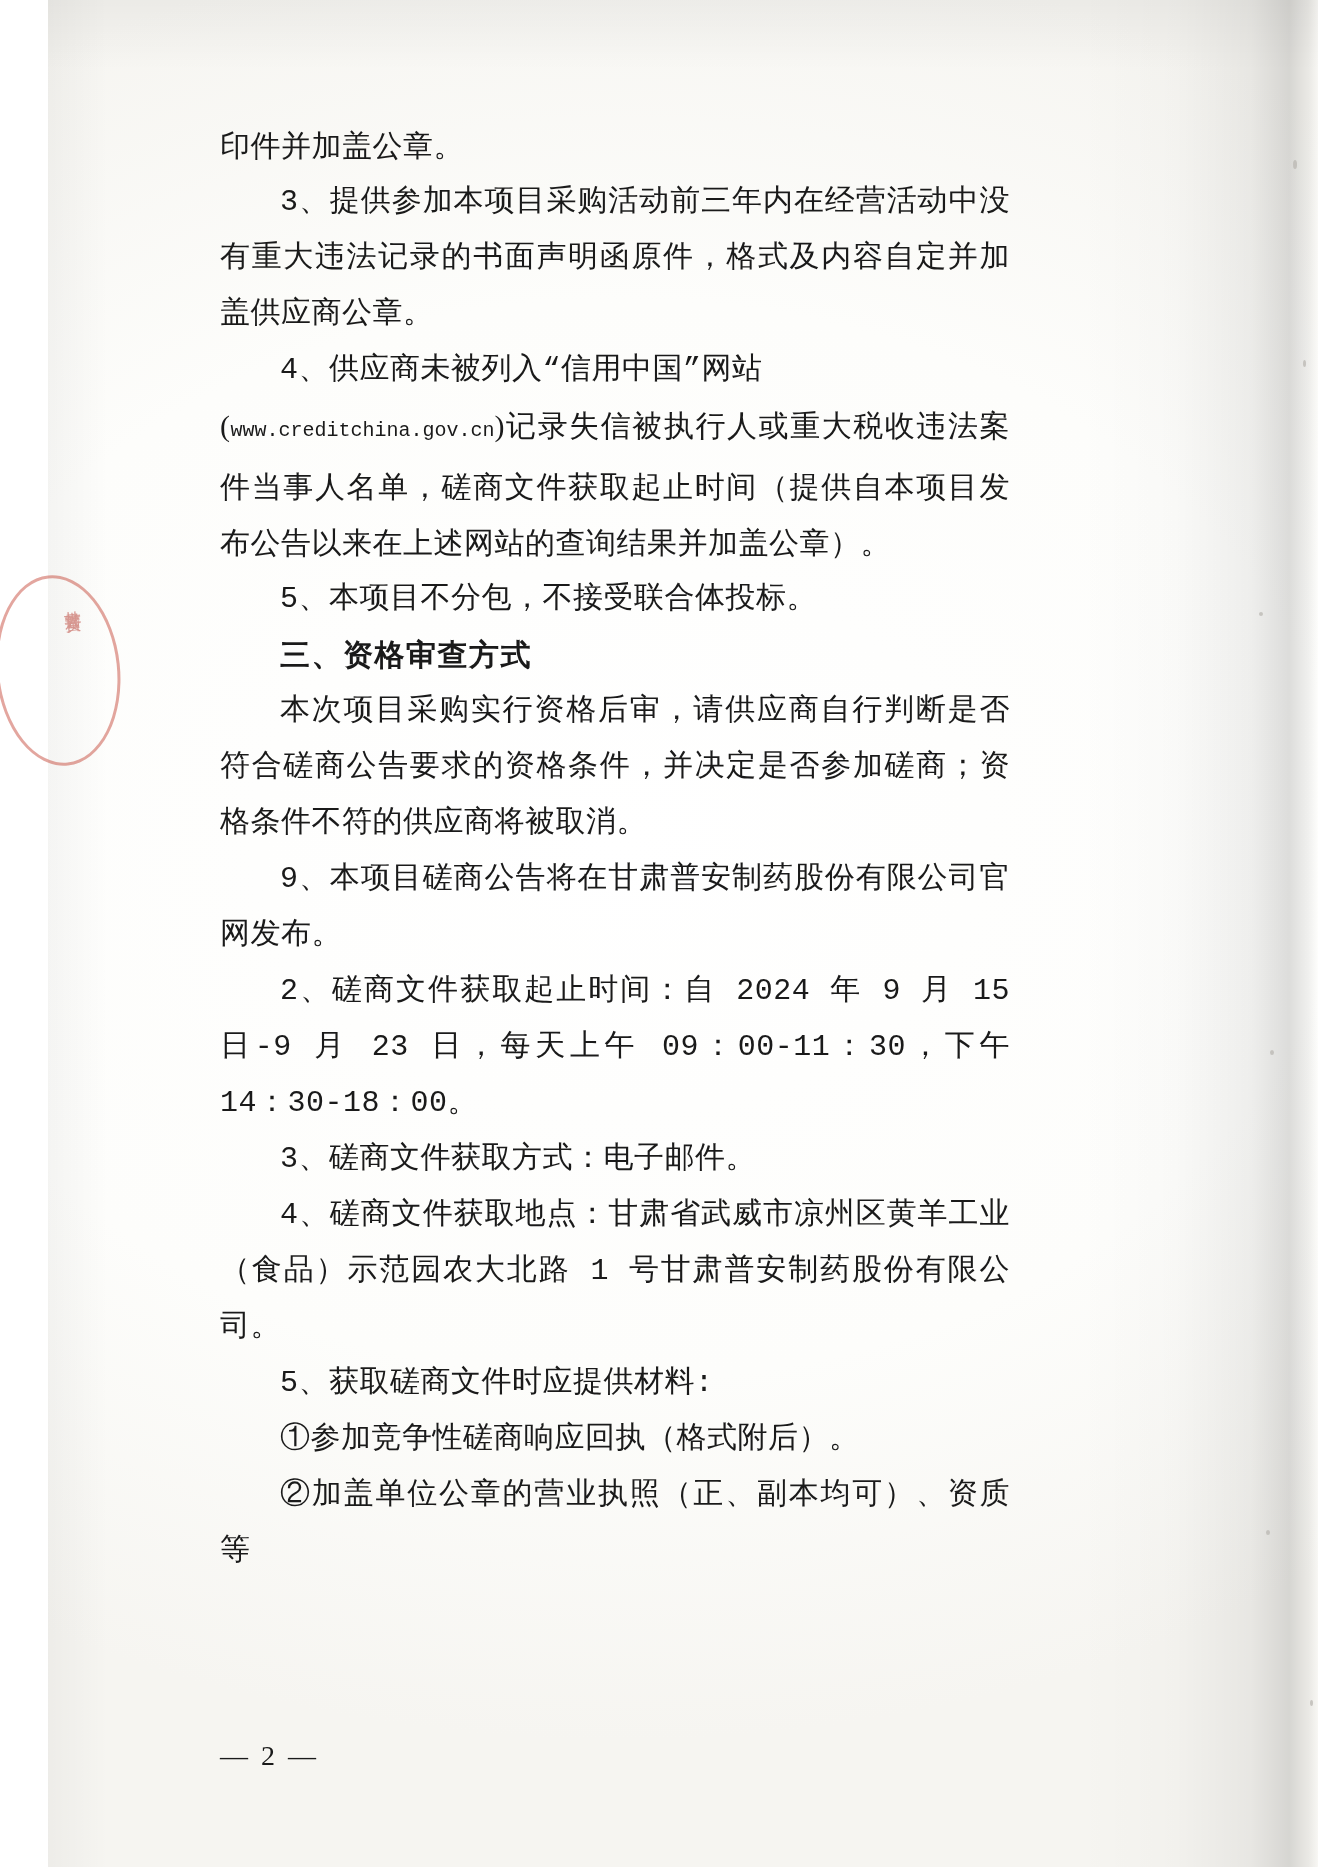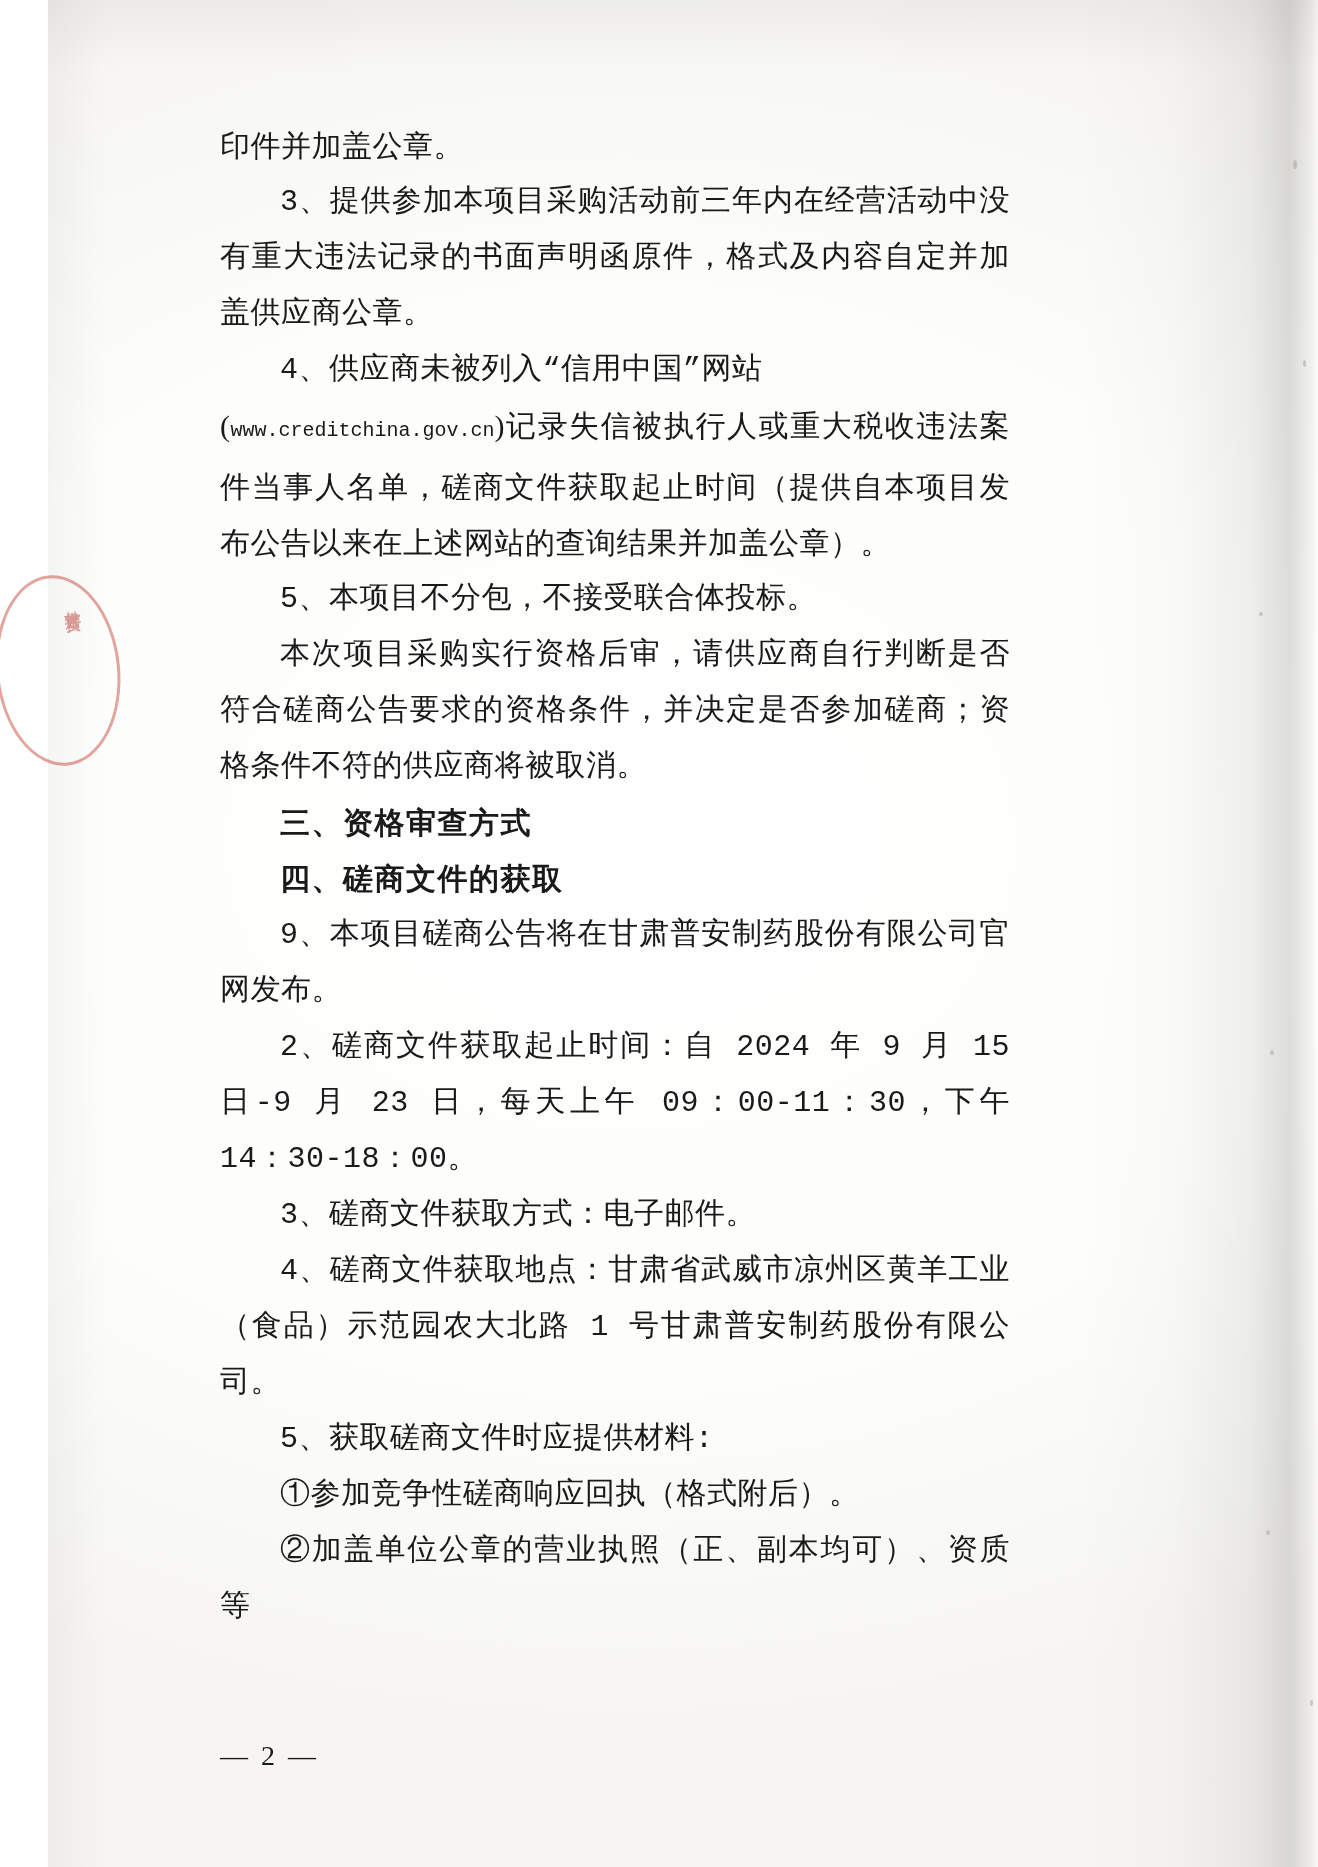--- a/index.html
+++ b/index.html
@@ -160,25 +160,24 @@
     <p class="line">印件并加盖公章。</p>
 
     <p class="line indent">3、提供参加本项目采购活动前三年内在经营活动中没有重大违法记录的书面声明函原件，格式及内容自定并加盖供应商公章。</p>
 
     <p class="line indent">4、供应商未被列入“信用中国”网站</p>
 
     <p class="line"><span>(</span><span class="mono">www.creditchina.gov.cn</span><span>)记录失信被执行人或重大税收违法案件当事人名单，磋商文件获取起止时间（提供自本项目发布公告以来在上述网站的查询结果并加盖公章）。</span></p>
 
     <p class="line indent">5、本项目不分包，不接受联合体投标。</p>
 
+    <p class="line heading">三、资格审查方式</p>
+
     <p class="line indent">本次项目采购实行资格后审，请供应商自行判断是否符合磋商公告要求的资格条件，并决定是否参加磋商；资格条件不符的供应商将被取消。</p>
 
-    <p class="line heading">三、资格审查方式</p>
-
-    <p class="line heading">四、磋商文件的获取</p>
 
     <p class="line indent">9、本项目磋商公告将在甘肃普安制药股份有限公司官网发布。</p>
 
     <p class="line indent">2、磋商文件获取起止时间：自 2024 年 9 月 15 日-9 月 23 日，每天上午 09：00-11：30，下午 14：30-18：00。</p>
 
     <p class="line indent">3、磋商文件获取方式：电子邮件。</p>
 
     <p class="line indent">4、磋商文件获取地点：甘肃省武威市凉州区黄羊工业（食品）示范园农大北路 1 号甘肃普安制药股份有限公司。</p>
 
     <p class="line indent">5、获取磋商文件时应提供材料:</p>

